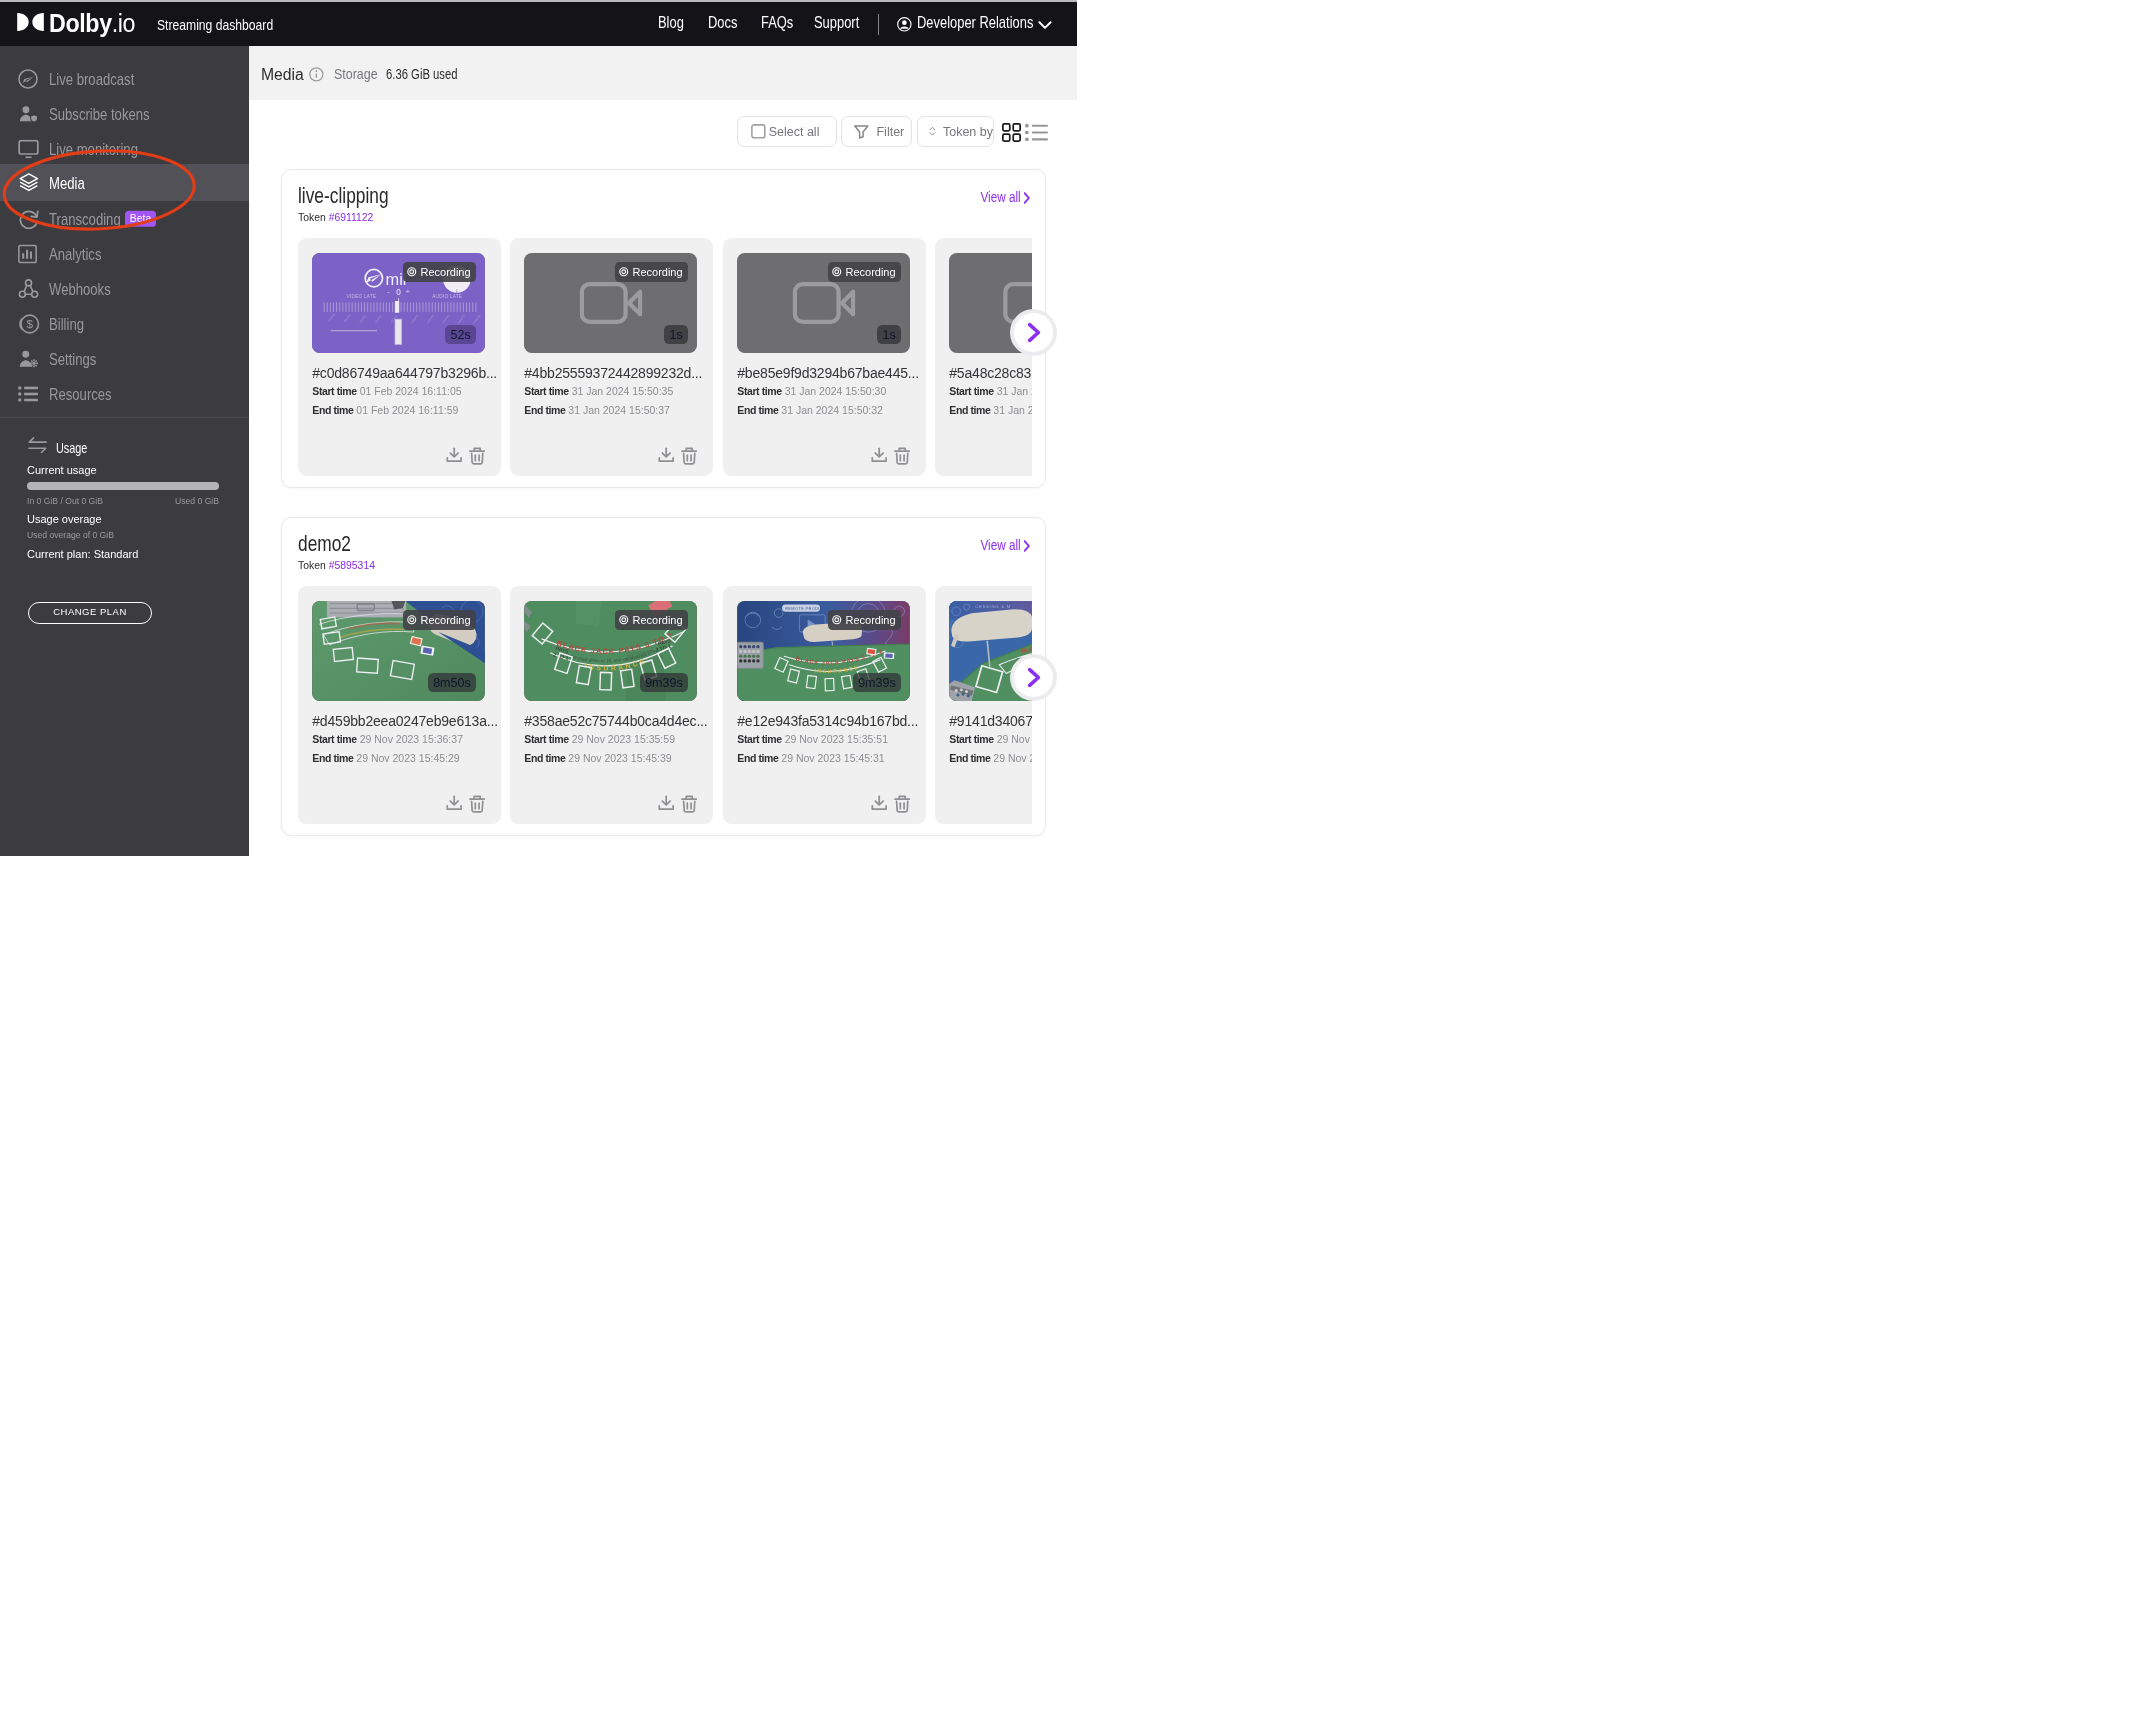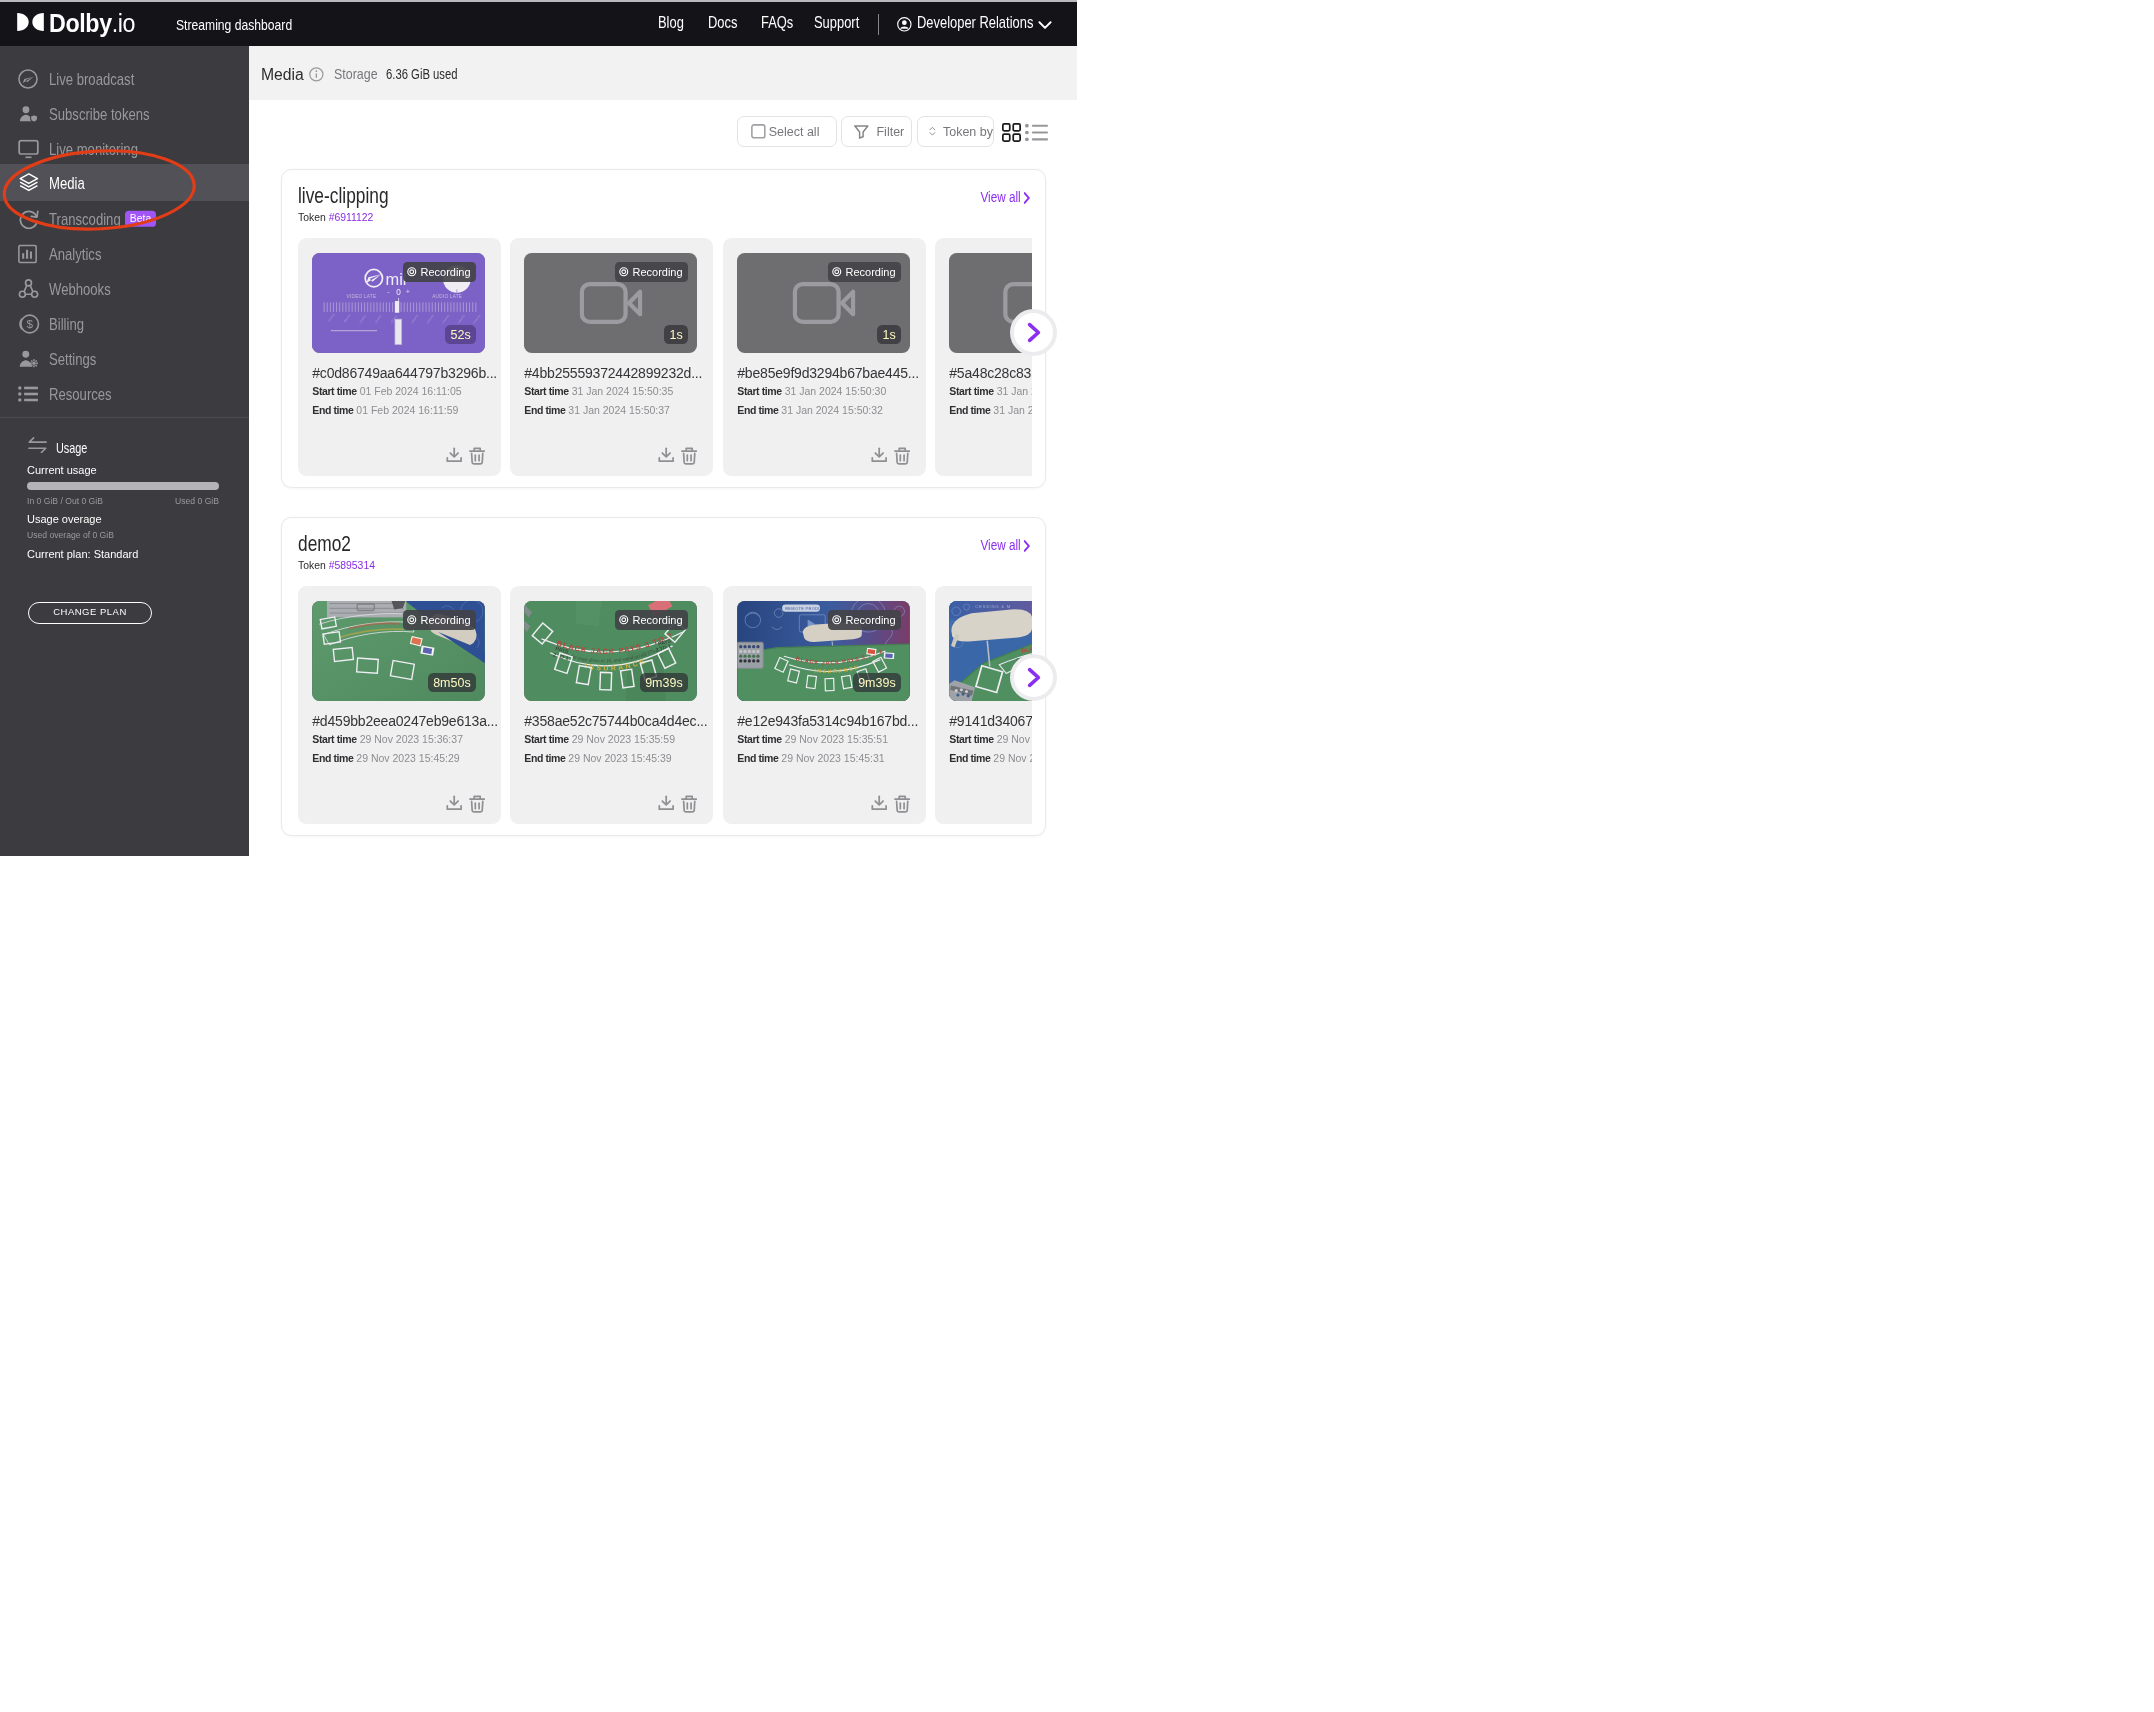--- a/index.html
+++ b/index.html
@@ -7,21 +7,21 @@
 body { font-family:"Liberation Sans", sans-serif; background:#fff; }
 #page { position:relative; width:1077px; height:856px; overflow:hidden; background:#fff; }
 
 
 #topstrip { position:absolute; left:0; top:0; width:1077px; height:1.7px; background:#b9b9bd; }
 #navbar { position:absolute; left:0; top:1.7px; width:1077px; height:44px; background:#131318; }
 #logo { position:absolute; left:17.3px; top:11.2px; }
 #brand { position:absolute; left:49px; top:7.8px; color:#fff; font-size:25px; font-weight:700; letter-spacing:-0.4px; transform:scaleX(0.93); transform-origin:0 50%; }
 #brand .io { font-weight:400; }
 .cd { display:inline-block; transform:scaleX(0.78); transform-origin:0 50%; white-space:nowrap; }
-#subtitle { position:absolute; left:157px; top:14px; color:#fff; font-size:15px; font-weight:400;margin-left:19px; }
+#subtitle { position:absolute; left:157px; top:14px; color:#fff; font-size:15px; font-weight:400; }
 .nlk { position:absolute; top:0; height:42px; line-height:42px; color:#fff; font-size:17px; white-space:nowrap; transform-origin:0 50%; transform:scaleX(0.76); }
 #navdiv { position:absolute; left:878px; top:12px; width:0.9px; height:21.6px; background:#85858a; }
 #avatar { position:absolute; left:897px; top:15.6px; }
 #navchev { position:absolute; left:1038px; top:19px; }
 
 
 #sidebar { position:absolute; left:0; top:46px; width:249px; height:810px; background:#3b3b40; }
 .sitem { position:absolute; left:0; width:249px; height:35px; color:#98989d; }
 .sitem .txt { position:absolute; left:49px; top:50%; transform:translateY(-50%) scaleX(0.8); transform-origin:0 50%; font-size:16.4px; white-space:nowrap; }
 .sitem svg { position:absolute; left:18px; top:50%; transform:translateY(-50%); }
@@ -63,21 +63,21 @@
 #card-d2 { top:517px; }
 .bigcard h2 { position:absolute; left:16px; top:13px; font-size:22.5px; font-weight:400; color:#29292b; transform:scaleX(0.77); transform-origin:0 50%; }
 .bigcard .token { position:absolute; left:16px; top:41px; font-size:11.2px; color:#2c2c2e; transform:scaleX(0.93); transform-origin:0 50%; white-space:nowrap; }
 .bigcard .token a { color:#8a2be2; text-decoration:none; }
 .bigcard .viewall { position:absolute; right:15px; top:19px; font-size:14.7px; color:#8b2ff0; font-weight:500; transform:scaleX(0.8); transform-origin:100% 50%; white-space:nowrap; }
 .row { position:absolute; left:15.6px; top:68px; width:734px; height:238px; overflow:hidden; }
 .gcard { position:absolute; top:0; width:203px; height:238px; background:#f0f0f1; border-radius:8.6px; }
 .gcard .thumb { position:absolute; left:14.7px; top:14.7px; width:173px; height:100px; border-radius:7.8px; overflow:hidden; background:#6e6e71; }
 .rec { position:absolute; top:9.5px; right:9.5px; height:19.5px; background:rgba(66,66,72,0.92); border-radius:4.3px; color:#fff; font-size:11px; display:flex; align-items:center; padding:0 5.2px 0 4.8px; }
 .rec svg { margin-right:3.5px; }
-.dur { position:absolute; bottom:9px; right:9px; background:rgba(47,47,52,0.72); border-radius:5.2px; color:#fef9c3; font-size:12.5px; font-weight:500; padding:2.2px 5.6px; }
+.dur { position:absolute; bottom:9px; right:9px; background:rgba(47,47,52,0.72); border-radius:5.2px; color:#0f172a; font-size:12.5px; font-weight:500; padding:2.2px 5.6px; }
 .gid { position:absolute; left:14.7px; top:127px; font-size:14px; color:#353538; letter-spacing:-0.2px; white-space:nowrap; }
 .gline { position:absolute; left:14.7px; font-size:10.5px; color:#8d8d91; white-space:nowrap; }
 .gline b { color:#2f2f32; font-weight:700; letter-spacing:-0.4px; }
 .gl1 { top:147px; }
 .gl2 { top:166px; }
 .acts { position:absolute; right:15.6px; bottom:11.2px; display:flex; gap:6px; }
 
 
 .chevbtn { position:absolute; left:1010px; width:47px; height:47px; border-radius:50%; background:#fff; border:4.3px solid #ececef; z-index:20; display:flex; align-items:center; justify-content:center; }
 #chev1 { top:309px; }

